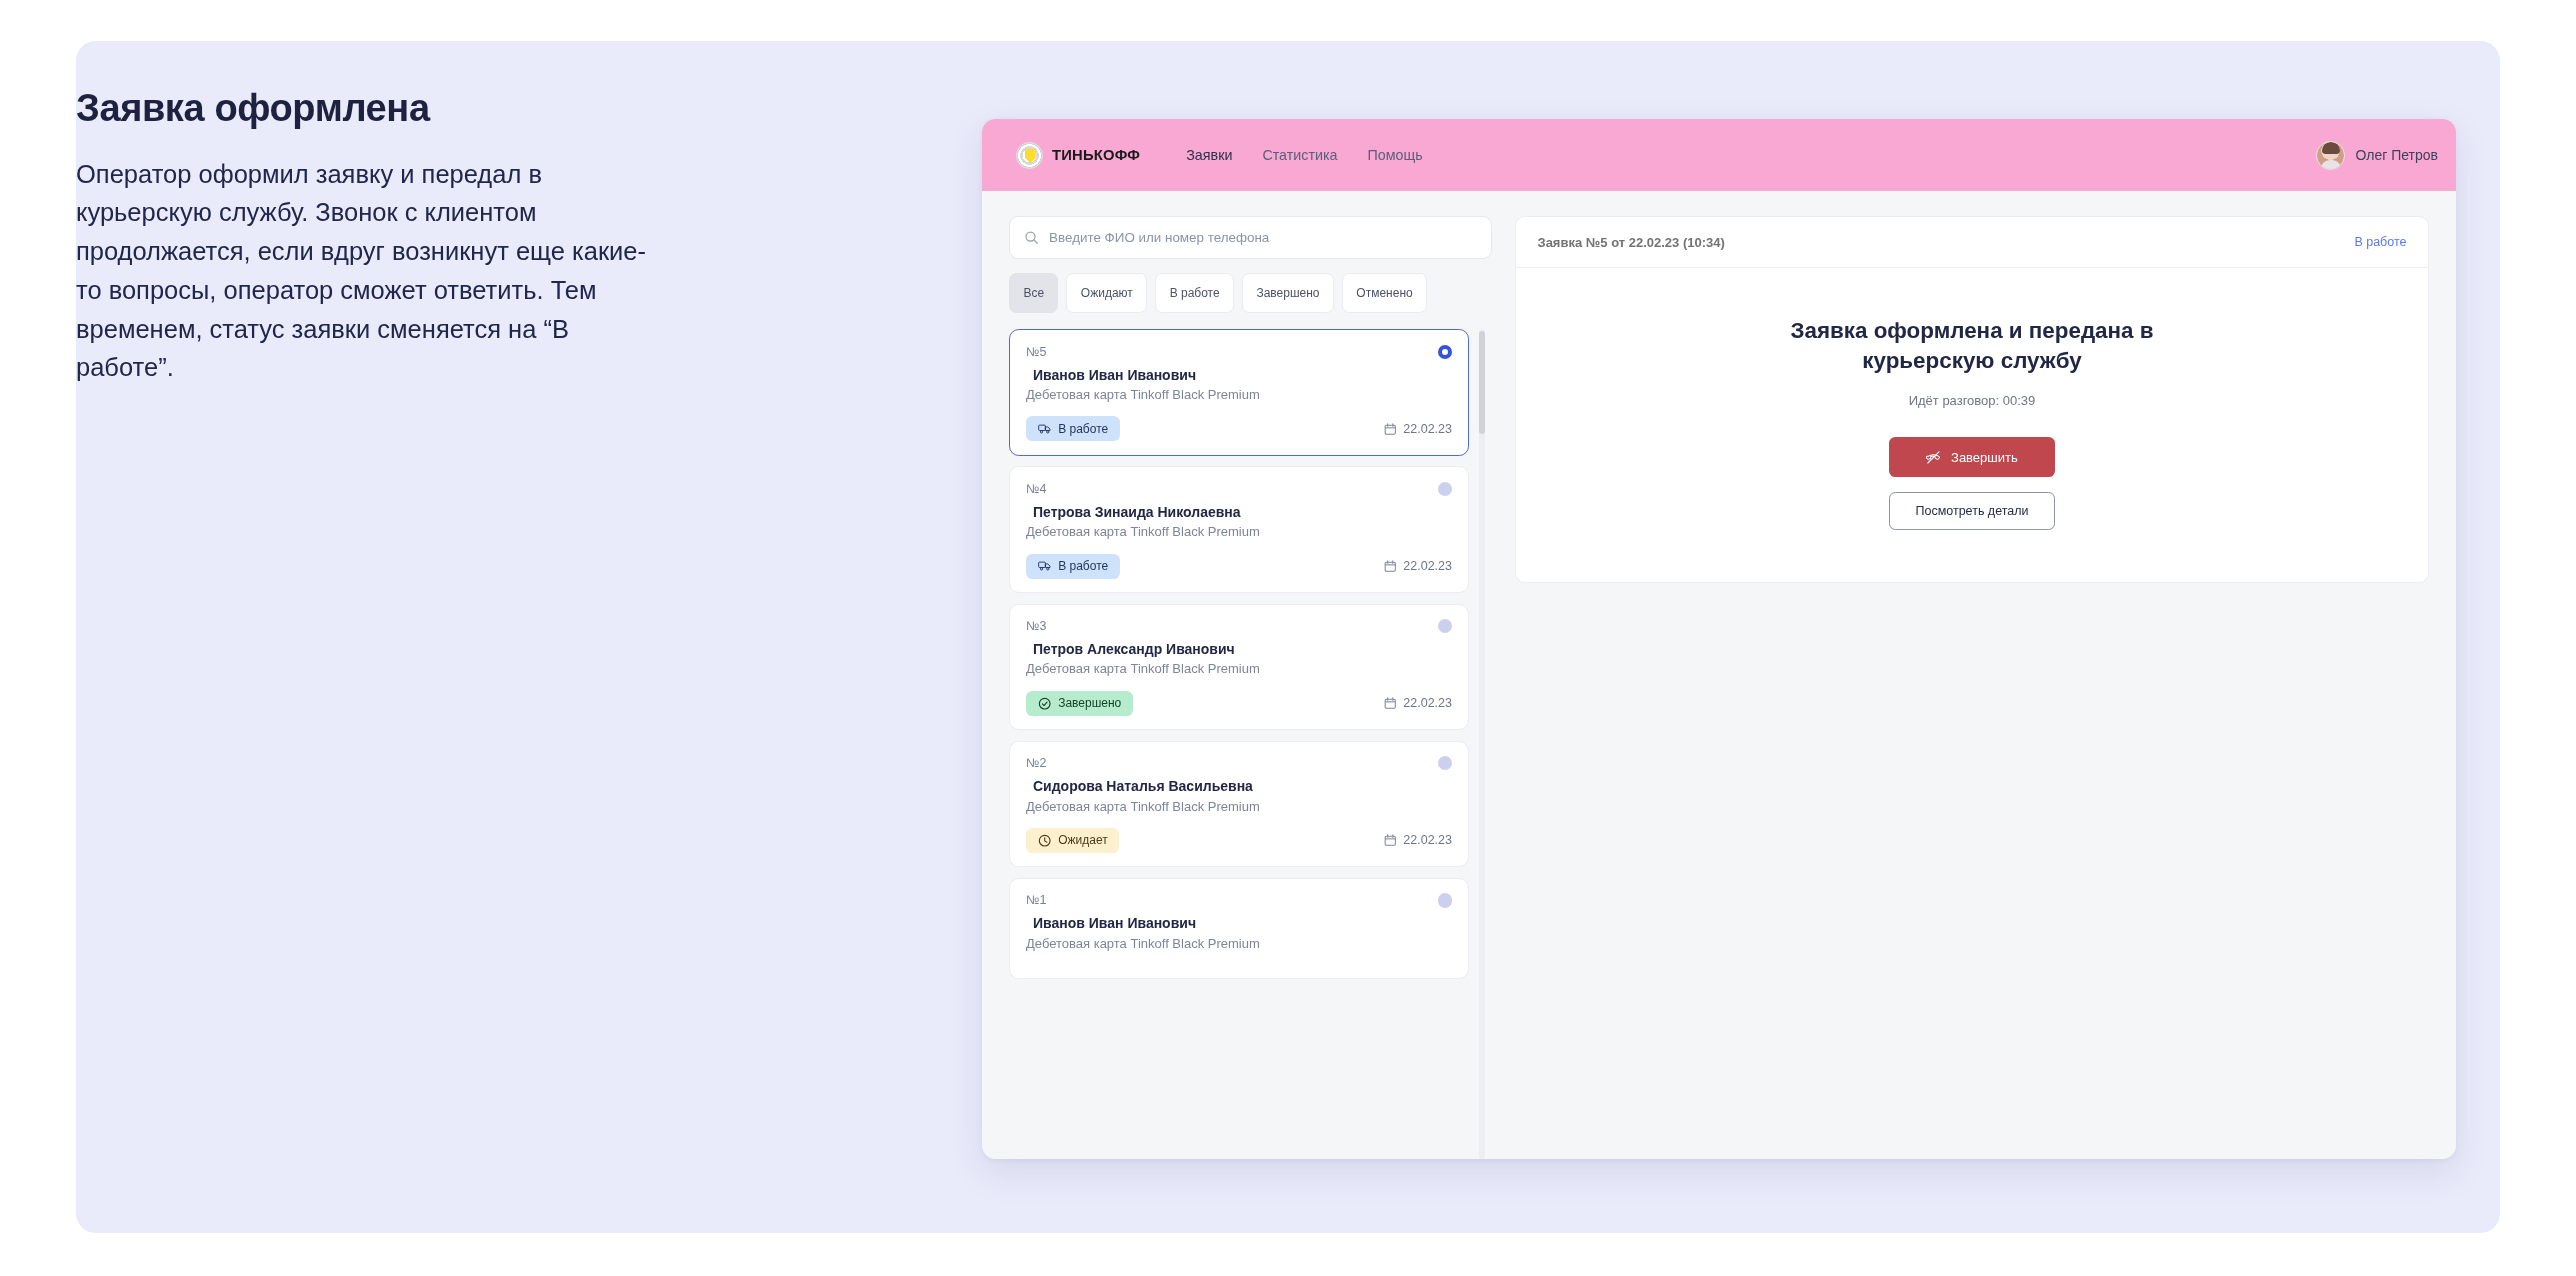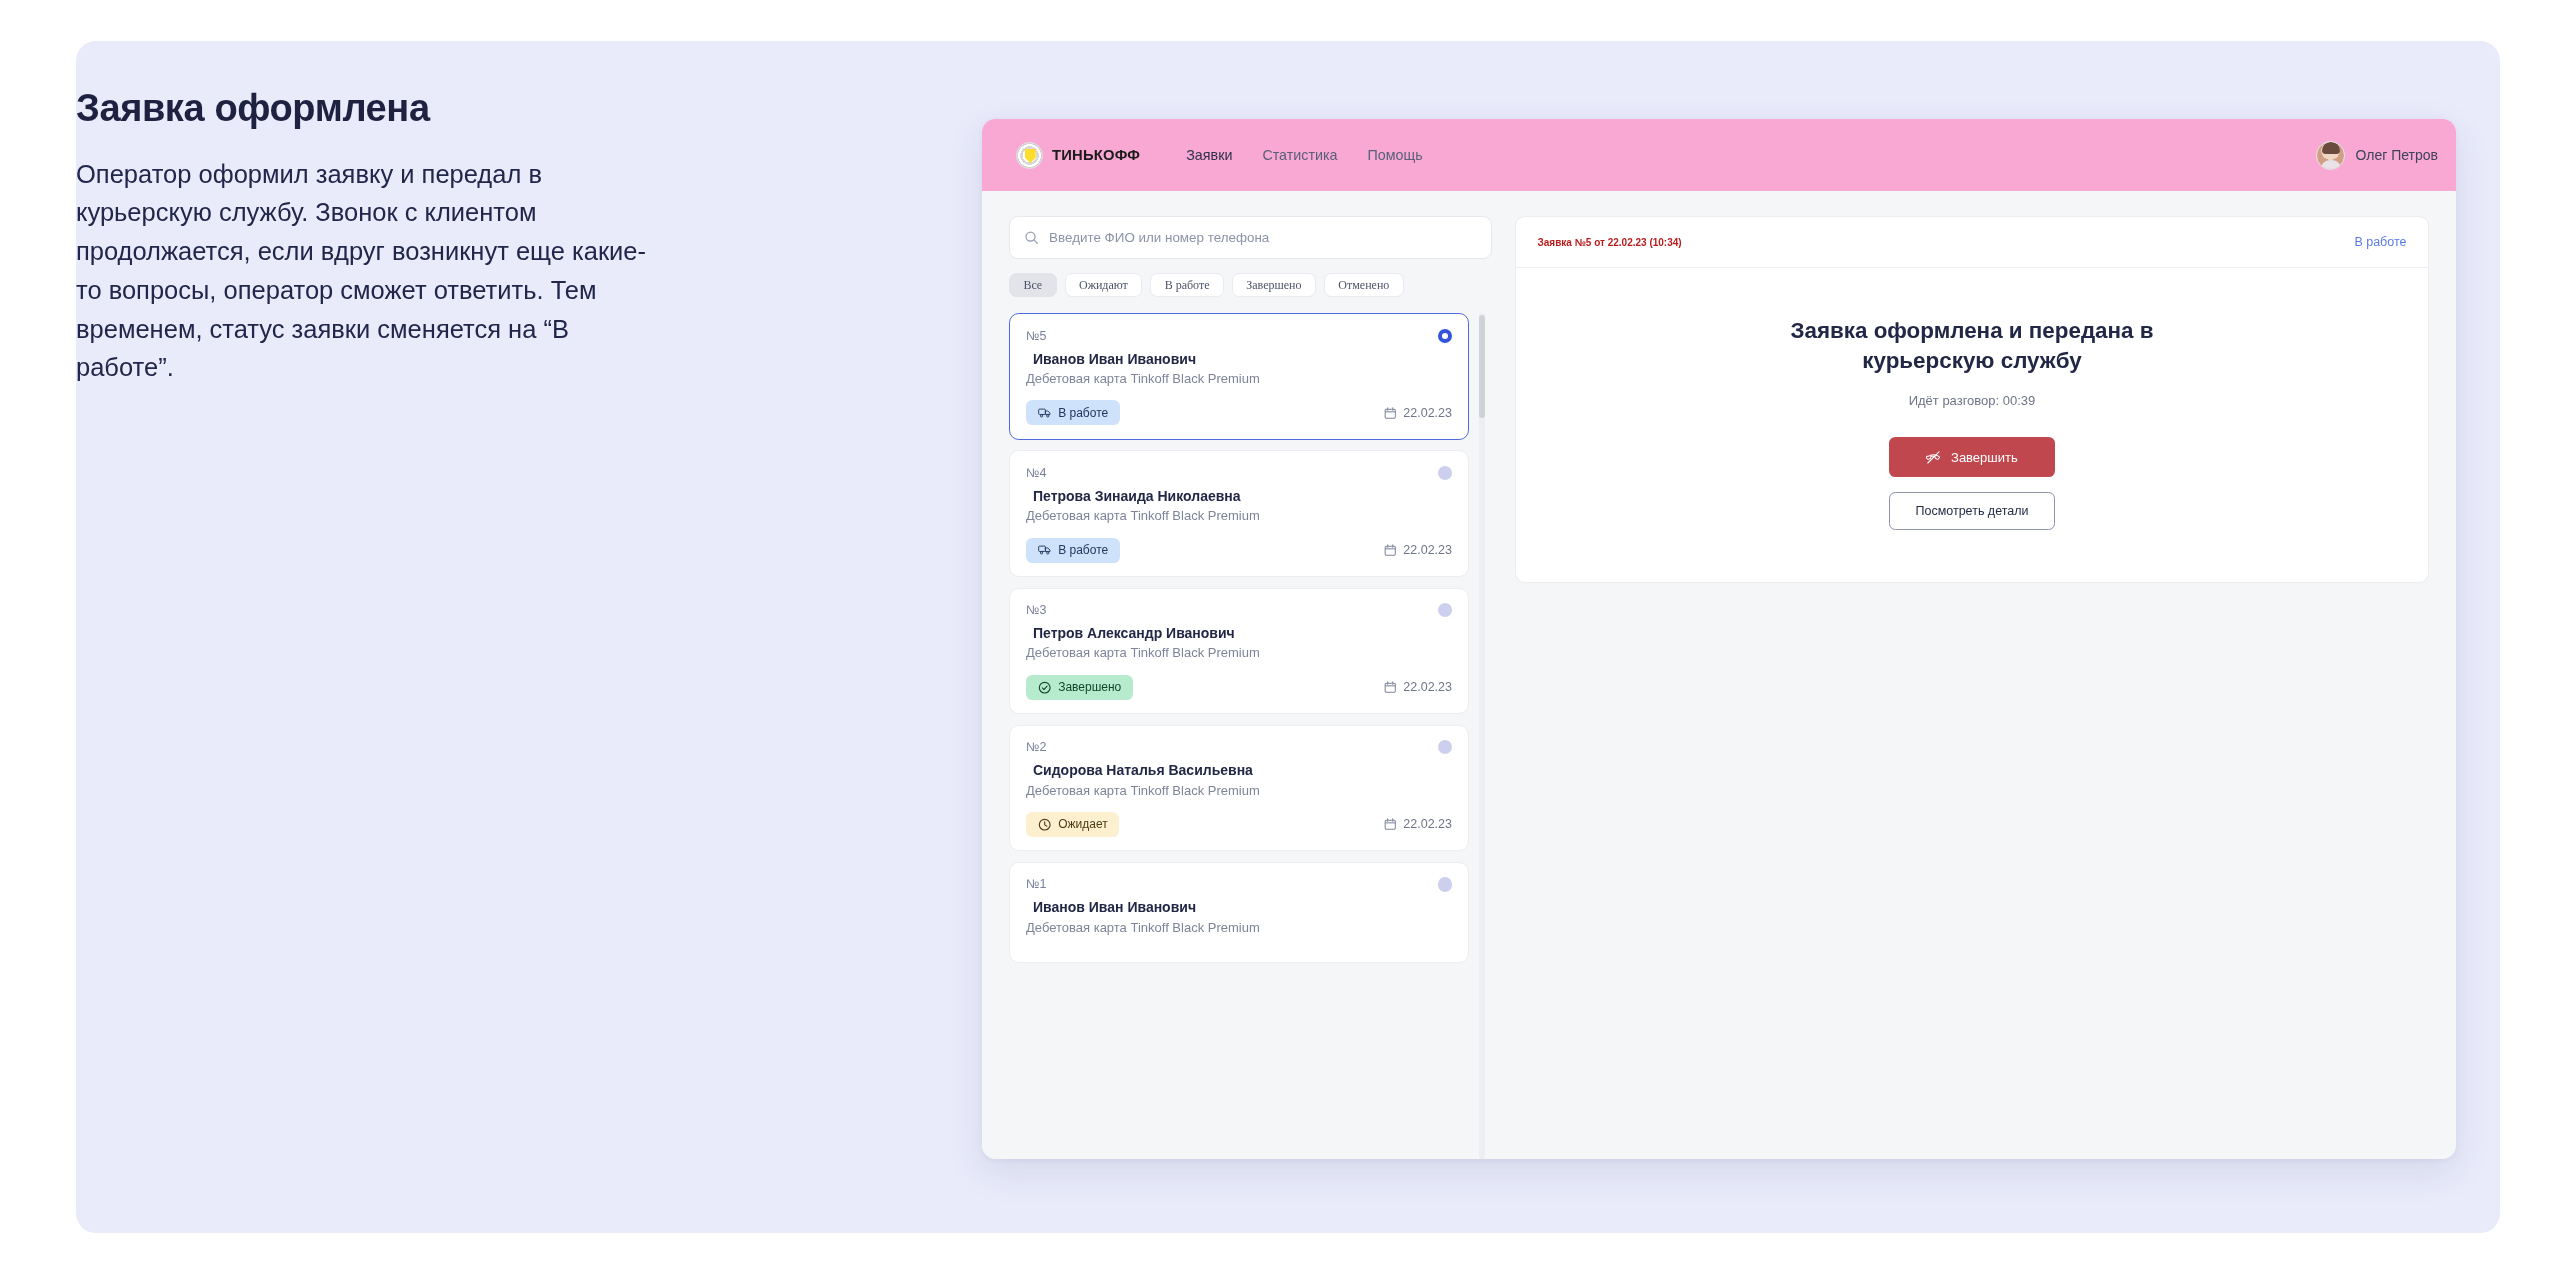--- a/index.html
+++ b/index.html
@@ -111,29 +111,29 @@
   }
   .search svg { flex: 0 0 auto; }
   .search input {
     border: none; outline: none; background: transparent;
     font-family: inherit; font-size: 13.4px; color: #3d4259; width: 100%;
   }
   .search input::placeholder { color: #8c93a8; }
 
   .chips { display: flex; gap: 8px; margin-top: 14.3px; }
   .chip {
-    height: 24px; padding: 0 13.4px;
+    height: 40px; padding: 0 13.4px;
     border-radius: 7.2px;
     background: #ffffff;
     border: 0.9px solid #e9ebf0;
     color: #4c5268;
     font-size: 12px;
     display: flex; align-items: center;
     cursor: pointer;
-    font-family: Liberation Serif, serif;
+    font-family: Liberation Sans, sans-serif;
   }
   .chip.active { background: #e2e4e9; border-color: #e2e4e9; color: #4c5268; }
 
   .cards-wrap { position: relative; margin-top: 16px; flex: 1; min-height: 0; }
   .cards {
     display: flex; flex-direction: column; gap: 10.7px;
     height: 100%;
     padding-right: 23px;
     overflow: hidden;
   }
@@ -180,21 +180,21 @@
   .detail-card {
     background: #ffffff;
     border: 0.9px solid #ececf1;
     border-radius: 9.8px;
     overflow: hidden;
   }
   .detail-head {
     height: 51px; display: flex; align-items: center; justify-content: space-between;
     padding: 0 21.5px; border-bottom: 0.9px solid #eeeff3;
   }
-  .detail-title { font-size: 10px; font-weight: 700; color: #b91c1c; text-align: right; }
+  .detail-title { font-size: 13px; font-weight: 700; color: #737373; text-align: right; }
   .detail-status { font-size: 12.5px; color: #5b7ae8; cursor: pointer; }
   .detail-body { padding: 48px 36px 52px 36px; text-align: center; }
   .detail-h2 {
     font-size: 22.4px; font-weight: 700; color: #222746;
     line-height: 1.36; max-width: 501px; margin: 0 auto;
   }
   .detail-timer { font-size: 13px; color: #6f7589; margin-top: 16px; }
   .btn-end {
     margin: 29.5px auto 0 auto;
     height: 40px; min-width: 166px; padding: 0 21.5px;

